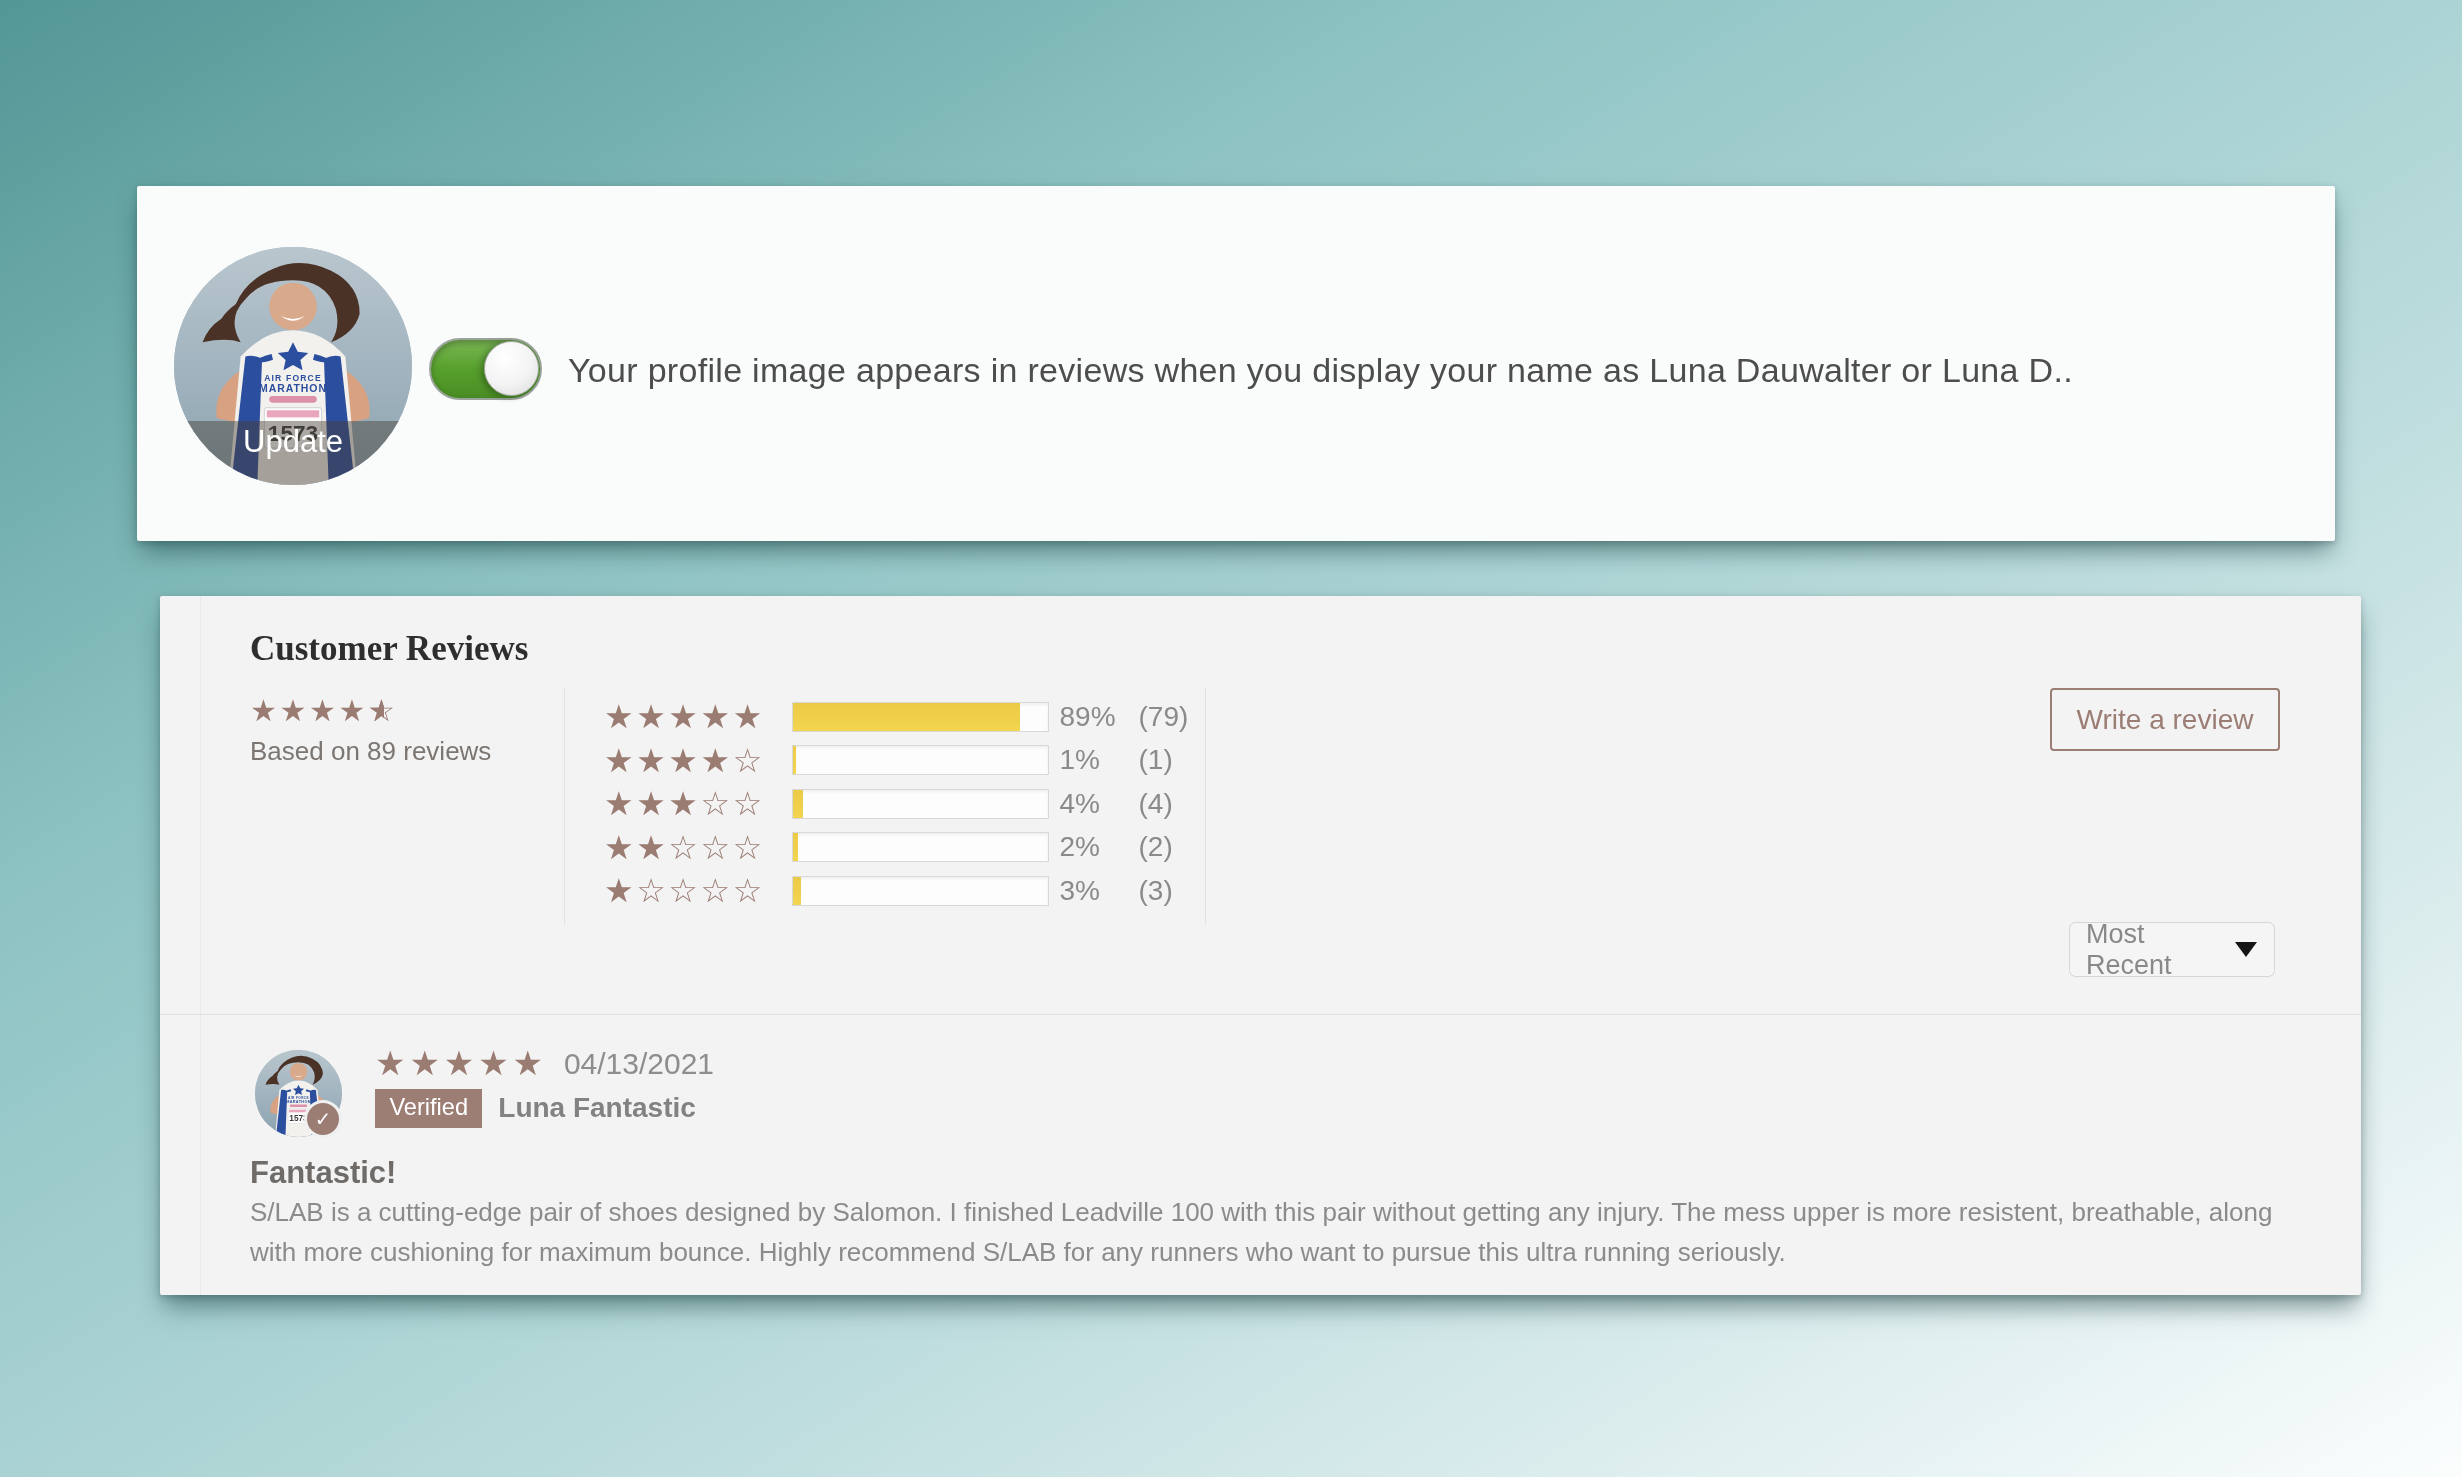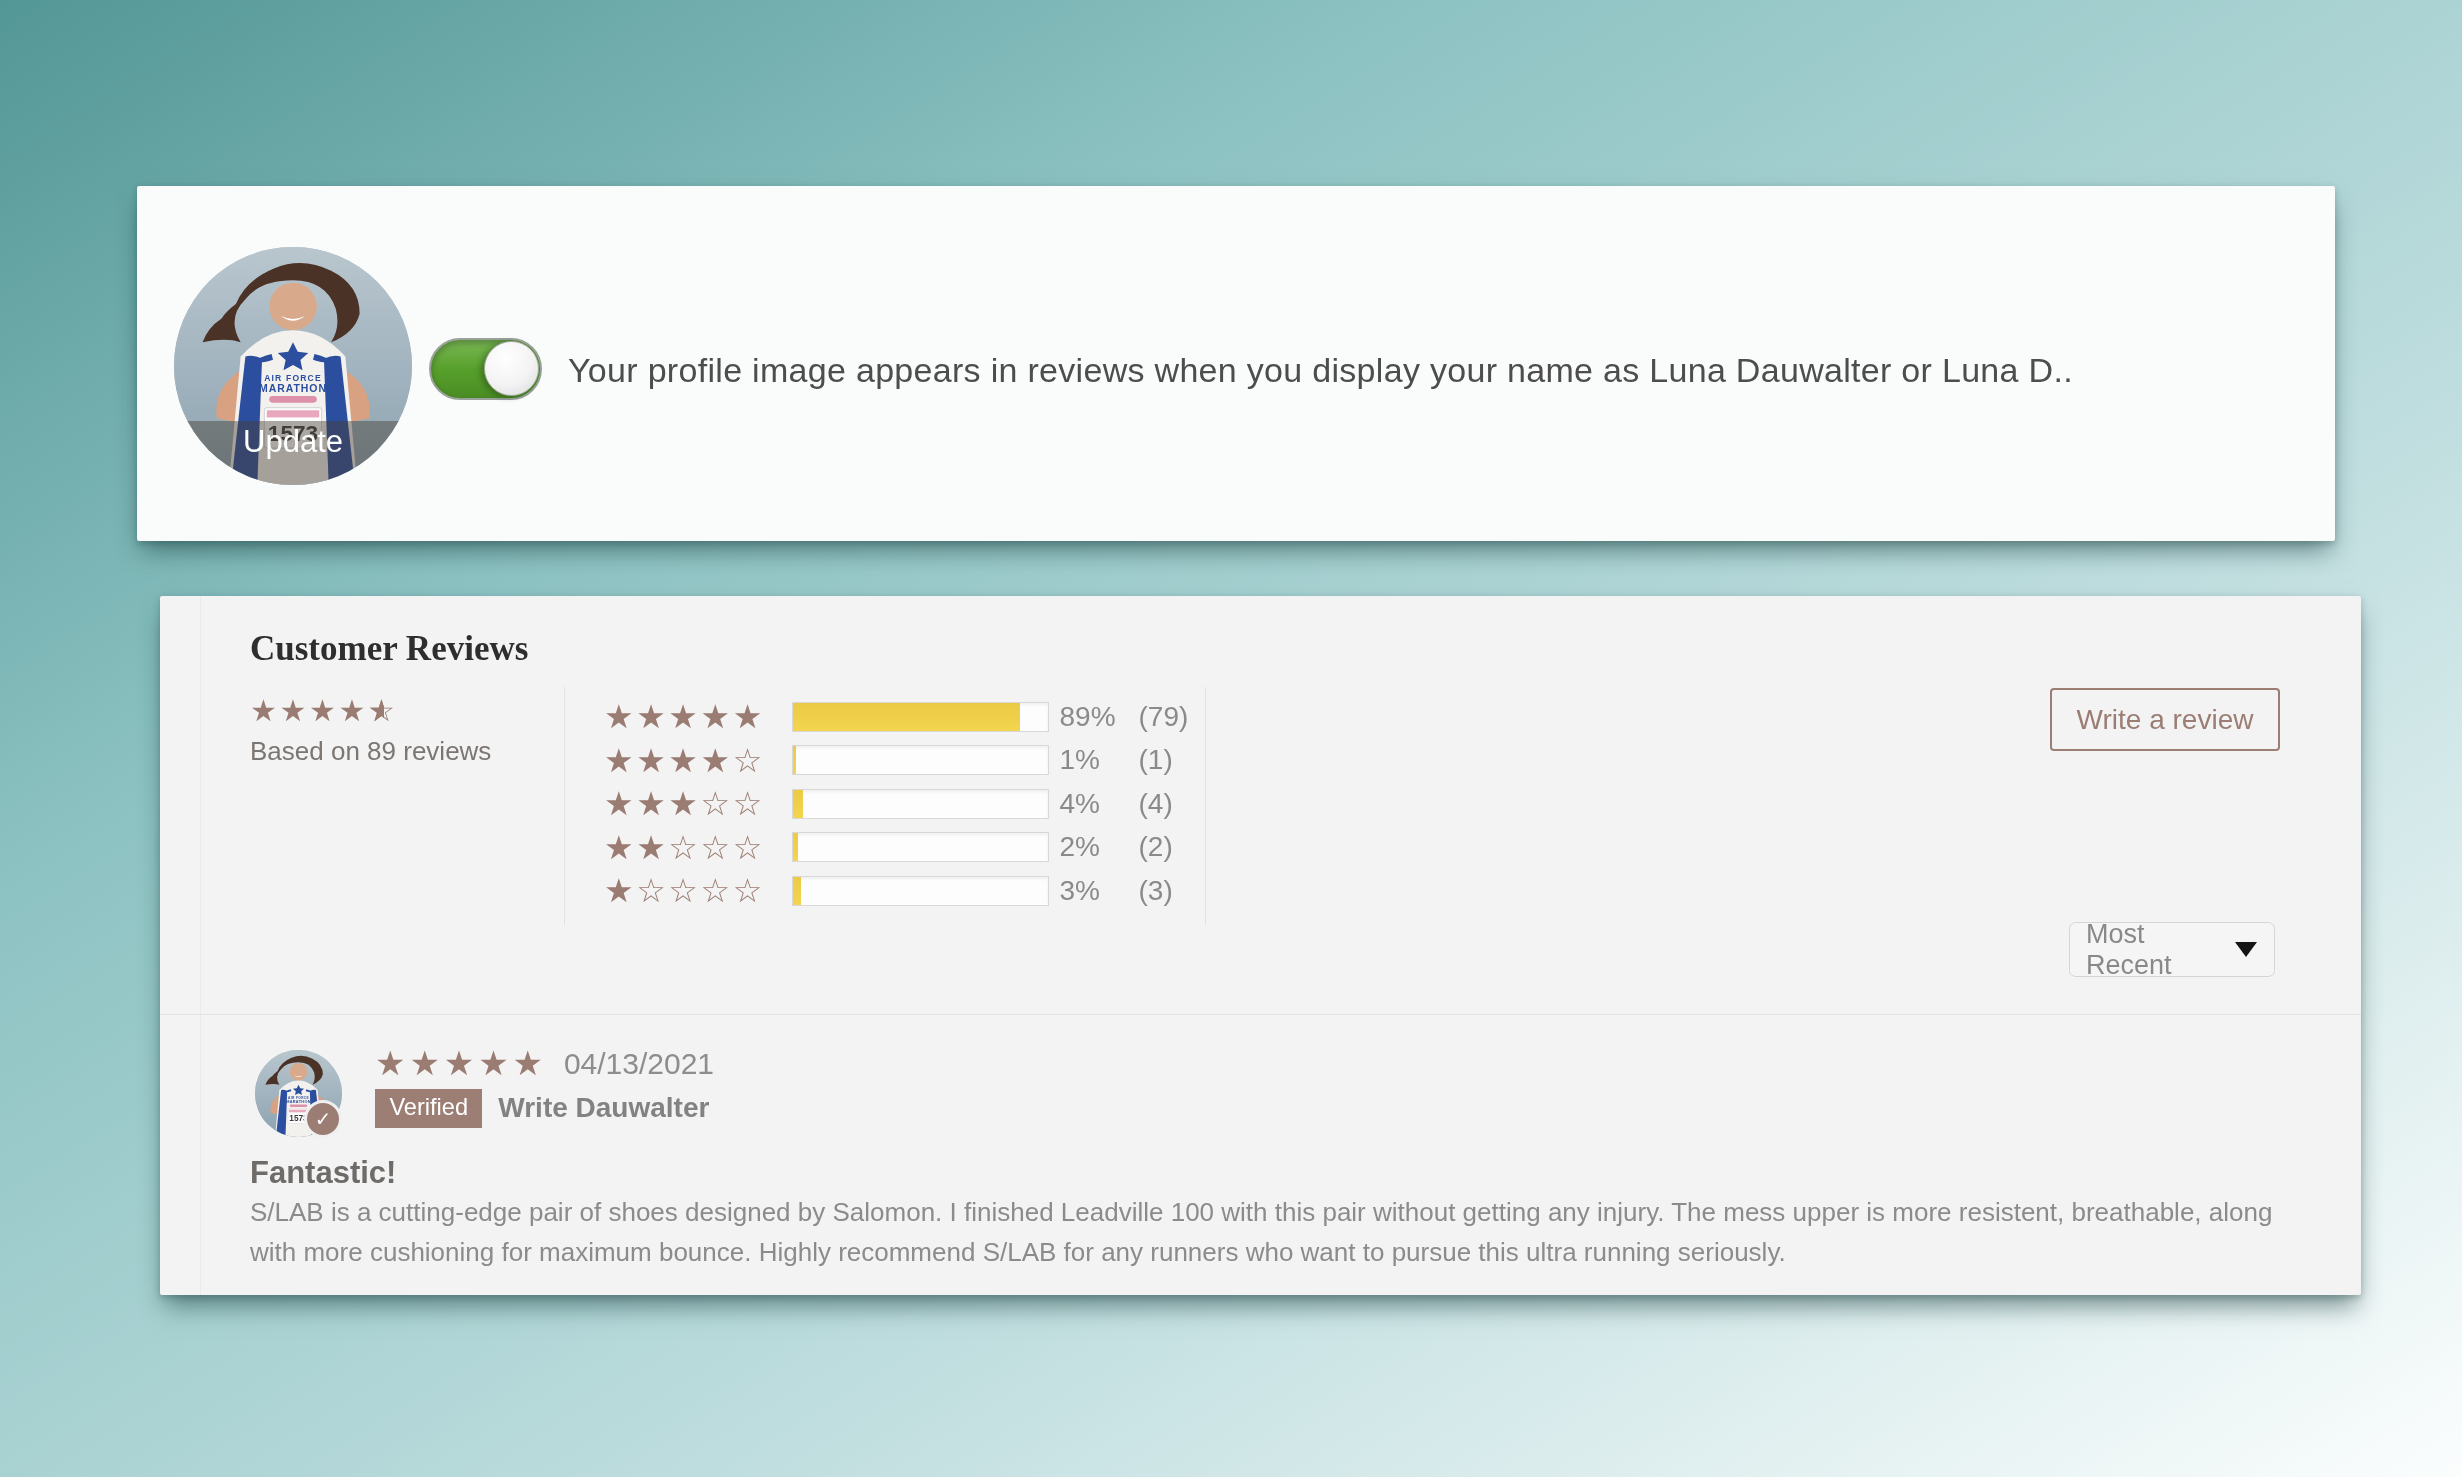--- a/index.html
+++ b/index.html
@@ -197,21 +197,21 @@
         </div>
         <div class="check-badge">✓</div>
       </div>
       <div class="review-head">
         <div class="rh-row1">
           <span class="review-stars star">★★★★★</span>
           <span class="review-date">04/13/2021</span>
         </div>
         <div class="rh-row2">
           <span class="vbadge">Verified</span>
-          <span class="author">Write Dauwalter</span>
+          <span class="author">Luna Fantastic</span>
         </div>
       </div>
       <h3 class="rtitle">Fantastic!</h3>
       <p class="rbody">S/LAB is a cutting-edge pair of shoes designed by Salomon. I finished Leadville 100 with this pair without getting any injury. The mess upper is more resistent, breathable, along with more cushioning for maximum bounce. Highly recommend S/LAB for any runners who want to pursue this ultra running seriously.</p>
     </article>
   </section>
 </div>
 
 
 </body></html>

